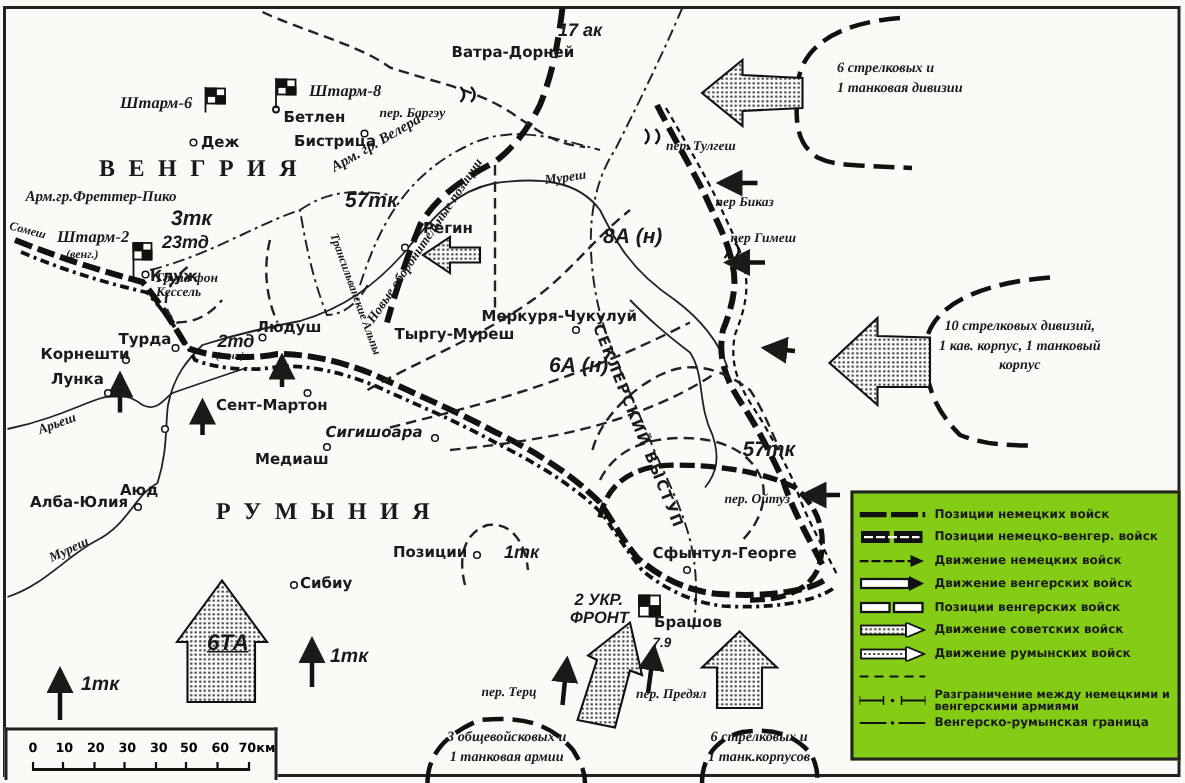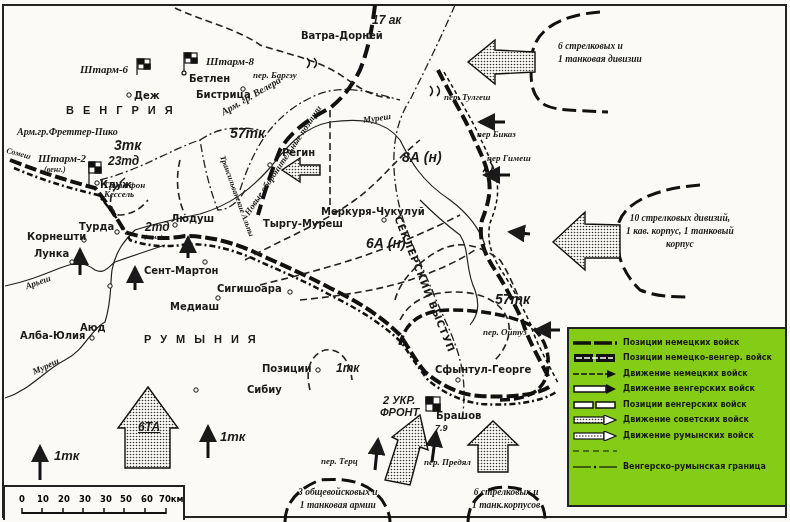--- a/index.html
+++ b/index.html
@@ -2,21 +2,21 @@
 <html><head>
   <meta charset="utf-8">
   <style>
     html, body { margin: 0; padding: 0; background: #fbfaf6; }
     body { width: 790px; height: 522px; overflow: hidden; position: relative; font-family: "Liberation Sans", sans-serif; }
     #map { position: absolute; left: 0; top: 0; width: 790px; height: 522px; }
     .lbl { position: absolute; color: #1a1a1a; white-space: nowrap; line-height: 1; }
     .city { font-size: 10px; font-weight: bold; font-family: "DejaVu Sans", sans-serif; }
     .ital { font-style: italic; font-weight: bold; font-size: 10px; font-family: "Liberation Serif", serif; }
     .unit { font-style: italic; font-weight: bold; font-size: 14px; font-family: "Liberation Sans", sans-serif; }
-    .country { font-size: 11px; font-weight: bold; letter-spacing: 9px; font-family: Liberation Sans, sans-serif; }
+    .country { font-size: 16px; font-weight: bold; letter-spacing: 9px; font-family: Liberation Serif, serif; }
     .note { font-style: italic; font-weight: bold; font-size: 9.5px; font-family: "Liberation Serif", serif; text-align: center; line-height: 1.35; }
     #legend { position: absolute; left: 567px; top: 327px; width: 216px; height: 176px; border: 2px solid #222; background: #84cc16; }
     .leg-row { display: flex; align-items: center; height: 15.5px; font-size: 8px; font-weight: bold; font-family: "DejaVu Sans", sans-serif; color: #1a1a1a; }
     .leg-row .sym { width: 44px; height: 10px; flex: none; margin: 0 6px 0 4px; }
     .leg-row .txt { line-height: 1; }
     #scale { position: absolute; left: 3px; top: 485px; width: 178px; height: 33px; border: 2px solid #222; border-bottom: none; background: #fbfaf6; }
     .tick { position: absolute; top: 7px; font-size: 8.5px; font-weight: bold; font-family: "DejaVu Sans", sans-serif; }
   </style>
 </head>
 <body>
@@ -165,27 +165,27 @@
 <div class="lbl city" style="left:196px;top:90px;">Бистрица</div>
 <div class="lbl city" style="left:134px;top:91px;">Деж</div>
 <div class="lbl city" style="left:100px;top:180px;">Клуж</div>
 <div class="lbl city" style="left:79px;top:222px;">Турда</div>
 <div class="lbl city" style="left:27px;top:232px;">Корнешти</div>
 <div class="lbl city" style="left:34px;top:249px;">Лунка</div>
 <div class="lbl city" style="left:80px;top:279px;margin-top:44px;">Аюд</div>
 <div class="lbl city" style="left:171px;top:214px;">Людуш</div>
 <div class="lbl city" style="left:144px;top:266px;">Сент-Мартон</div>
 <div class="lbl city" style="left:170px;top:302px;">Медиаш</div>
-<div class="lbl city" style="left:217px;top:284px;">Сигишоара</div>
+<div class="lbl city" style="left:217px;top:284px;font-style:italic;">Сигишоара</div>
 <div class="lbl city" style="left:282px;top:148px;">Регин</div>
 <div class="lbl city" style="left:263px;top:219px;">Тыргу-Муреш</div>
 <div class="lbl city" style="left:321px;top:207px;">Меркуря-Чукулуй</div>
 <div class="lbl city" style="left:20px;top:331px;">Алба-Юлия</div>
 <div class="lbl city" style="left:262px;top:364px;">Позиции</div>
-<div class="lbl city" style="left:200px;top:385px;margin-left:47px;">Сибиу</div>
+<div class="lbl city" style="left:200px;top:385px;">Сибиу</div>
 <div class="lbl city" style="left:435px;top:365px;">Сфынтул-Георге</div>
 <div class="lbl city" style="left:436px;top:411px;">Брашов</div>
 
 <div class="lbl ital" style="left:80px;top:64px;font-size:11px;">Штарм-6</div>
 <div class="lbl ital" style="left:206px;top:56px;font-size:11px;">Штарм-8</div>
 <div class="lbl ital" style="left:38px;top:153px;font-size:11px;">Штарм-2</div>
 <div class="lbl ital" style="left:44px;top:166px;font-size:8px;">(венг.)</div>
 
 <div class="lbl ital" style="left:17px;top:127px;">Арм.гр.Фреттер-Пико</div>
 <div class="lbl ital" style="left:222px;top:108px;transform:rotate(-30deg);transform-origin:left center;">Арм. гр. Велера</div>
@@ -225,21 +225,21 @@
 
 <div class="lbl note" style="left:558px;top:40px;text-align:left;white-space:pre;">6 стрелковых и
 1 танковая дивизии</div>
 <div class="lbl note" style="left:626px;top:212px;white-space:pre;">10 стрелковых дивизий,
 1 кав. корпус, 1 танковый
 корпус</div>
 <div class="lbl note" style="left:298px;top:486px;white-space:pre;">3 общевойсковых и
 1 танковая армии</div>
 <div class="lbl note" style="left:472px;top:486px;white-space:pre;">6 стрелковых и
 1 танк.корпусов</div>
-<div class="lbl unit" style="left:138px;top:421px;font-size:12px;text-decoration:underline;">6ТА</div>
+<div class="lbl unit" style="left:138px;top:421px;font-size:15px;text-decoration:underline;">6ТА</div>
 
 <div id="scale">
   <span class="tick" style="left:14px;">0</span>
   <span class="tick" style="left:32px;">10</span>
   <span class="tick" style="left:53px;">20</span>
   <span class="tick" style="left:74px;">30</span>
   <span class="tick" style="left:95px;">30</span>
   <span class="tick" style="left:115px;">50</span>
   <span class="tick" style="left:136px;">60</span>
   <span class="tick" style="left:154px;">70км</span>
@@ -308,19 +308,31 @@
       </svg>
     <span class="txt">Движение румынских войск</span>
   </div>
   <div class="leg-row">
     <svg class="sym">
         <line x1="0" y1="5" x2="44" y2="5" stroke="#111" stroke-width="1.2" stroke-dasharray="6,4"></line>
       </svg>
   </div>
   <div class="leg-row">
     <svg class="sym">
+        <line x1="0" y1="5" x2="16" y2="5" stroke="#111" stroke-width="1.2"></line>
+        <line x1="0" y1="2" x2="0" y2="8" stroke="#111"></line>
+        <line x1="16" y1="2" x2="16" y2="8" stroke="#111"></line>
+        <circle cx="22" cy="5" r="1.2" fill="#111"></circle>
+        <line x1="28" y1="5" x2="44" y2="5" stroke="#111" stroke-width="1.2"></line>
+        <line x1="28" y1="2" x2="28" y2="8" stroke="#111"></line>
+        <line x1="44" y1="2" x2="44" y2="8" stroke="#111"></line>
+      </svg>
+    <span class="txt" style="font-size:7.5px;">Разграничение между немецкими и венгерскими армиями</span>
+  </div>
+  <div class="leg-row">
+    <svg class="sym">
         <line x1="0" y1="5" x2="18" y2="5" stroke="#111" stroke-width="1.2"></line>
         <circle cx="22" cy="5" r="1.2" fill="#111"></circle>
         <line x1="26" y1="5" x2="44" y2="5" stroke="#111" stroke-width="1.2"></line>
       </svg>
     <span class="txt">Венгерско-румынская граница</span>
   </div>
 </div>
 
 </body></html>

